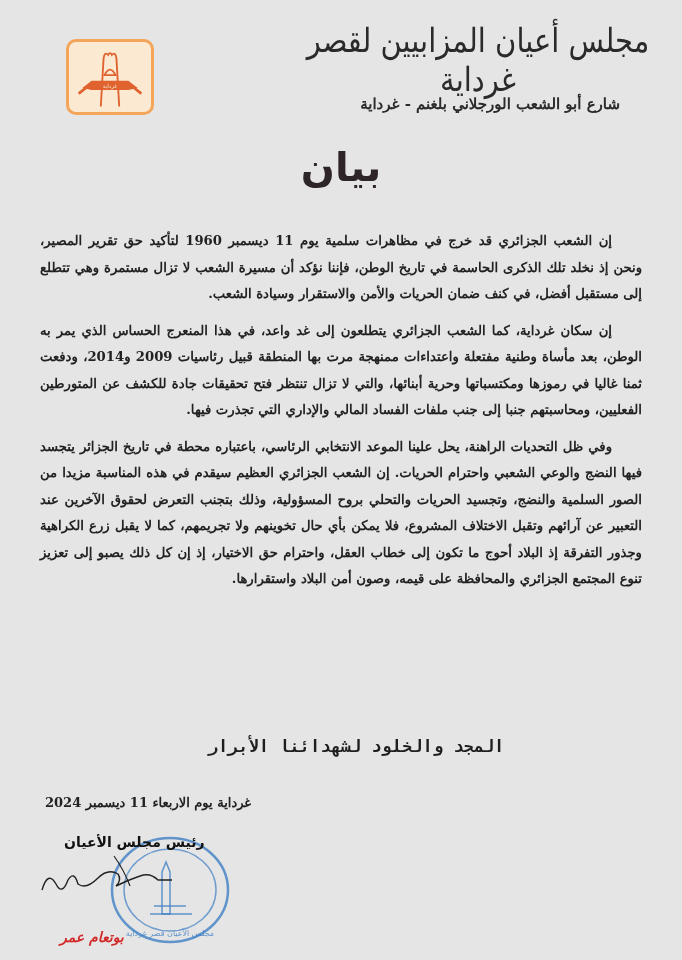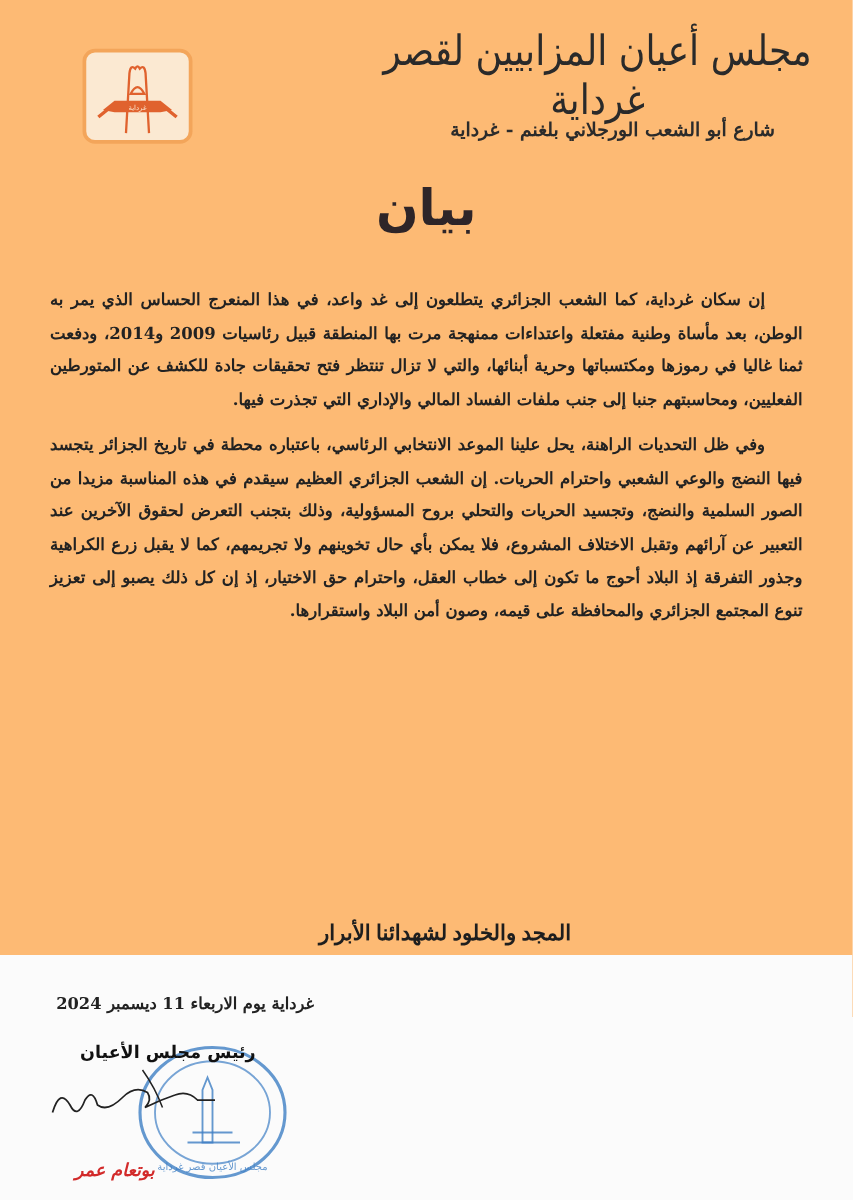--- a/index.html
+++ b/index.html
@@ -1,20 +1,20 @@
 <!DOCTYPE html>
 <html><head>
   <meta charset="utf-8">
   <style>
     html, body { margin: 0; padding: 0; }
     body {
       width: 682px; height: 960px; background: #fbfbfb; overflow: hidden;
       font-family: "DejaVu Serif", "Liberation Serif", serif; color: #222;
     }
-    .page { position: relative; width: 682px; height: 764px; background: #fdba74; }
+    .page { position: relative; width: 682px; height: 960px; background: #e5e5e5; }
     .logo {
       position: absolute; left: 66px; top: 39px; width: 88px; height: 76px;
       border: 3px solid #f3a55a; border-radius: 10px; background: #fbe9d2;
       box-sizing: border-box;
     }
     .logo svg { position: absolute; left: 0; top: 0; width: 100%; height: 100%; }
     .org-title {
       position: absolute; right: 24px; top: 26px; width: 360px; text-align: center;
       direction: rtl; font-family: "DejaVu Serif", serif; font-size: 29px;
       color: #2a2a2a; letter-spacing: -1px; transform: scaleY(1.15);
@@ -30,21 +30,21 @@
     }
     .body-text {
       position: absolute; left: 40px; right: 40px; top: 228px; direction: rtl;
       text-align: justify; font-size: 13.2px; font-weight: bold; line-height: 26.5px;
       color: #222;
     }
     .body-text p { margin: 0 0 10px 0; text-indent: 30px; text-align-last: right; }
     .body-text p:nth-child(2) { margin-top: 8px; }
     .closing {
       position: absolute; left: 0; right: 0; top: 736px; text-align: center;
-      direction: rtl; font-family: Liberation Serif, serif; font-weight: bold;
+      direction: rtl; font-family: Liberation Mono, monospace; font-weight: bold;
       font-size: 17px; color: #1e1e1e; padding-left: 30px;
     }
     .date-line {
       position: absolute; left: 45px; top: 795px; direction: rtl;
       font-size: 13px; font-weight: bold; color: #222;
     }
     .signatory {
       position: absolute; left: 64px; top: 834px; direction: rtl;
       font-family: "DejaVu Sans", sans-serif; font-size: 14px; font-weight: bold; color: #111;
     }
@@ -72,20 +72,21 @@
       <text x="44" y="50" text-anchor="middle" font-size="6" fill="#fbe9d2" font-family="DejaVu Sans, sans-serif">غرداية</text>
     </svg>
   </div>
 
   <div class="org-title">مجلس أعيان المزابيين لقصر غرداية</div>
   <div class="address">شارع أبو الشعب الورجلاني بلغنم - غرداية</div>
 
   <div class="heading">بيان</div>
 
   <div class="body-text">
+    <p>إن الشعب الجزائري قد خرج في مظاهرات سلمية يوم 11 ديسمبر 1960 لتأكيد حق تقرير المصير، ونحن إذ نخلد تلك الذكرى الحاسمة في تاريخ الوطن، فإننا نؤكد أن مسيرة الشعب لا تزال مستمرة وهي تتطلع إلى مستقبل أفضل، في كنف ضمان الحريات والأمن والاستقرار وسيادة الشعب.</p>
     <p>إن سكان غرداية، كما الشعب الجزائري يتطلعون إلى غد واعد، في هذا المنعرج الحساس الذي يمر به الوطن، بعد مأساة وطنية مفتعلة واعتداءات ممنهجة مرت بها المنطقة قبيل رئاسيات 2009 و2014، ودفعت ثمنا غاليا في رموزها ومكتسباتها وحرية أبنائها، والتي لا تزال تنتظر فتح تحقيقات جادة للكشف عن المتورطين الفعليين، ومحاسبتهم جنبا إلى جنب ملفات الفساد المالي والإداري التي تجذرت فيها.</p>
     <p>وفي ظل التحديات الراهنة، يحل علينا الموعد الانتخابي الرئاسي، باعتباره محطة في تاريخ الجزائر يتجسد فيها النضج والوعي الشعبي واحترام الحريات. إن الشعب الجزائري العظيم سيقدم في هذه المناسبة مزيدا من الصور السلمية والنضج، وتجسيد الحريات والتحلي بروح المسؤولية، وذلك بتجنب التعرض لحقوق الآخرين عند التعبير عن آرائهم وتقبل الاختلاف المشروع، فلا يمكن بأي حال تخوينهم ولا تجريمهم، كما لا يقبل زرع الكراهية وجذور التفرقة إذ البلاد أحوج ما تكون إلى خطاب العقل، واحترام حق الاختيار، إذ إن كل ذلك يصبو إلى تعزيز تنوع المجتمع الجزائري والمحافظة على قيمه، وصون أمن البلاد واستقرارها.</p>
   </div>
 
   <div class="closing">المجد والخلود لشهدائنا الأبرار</div>
 
   <div class="date-line">غرداية يوم الاربعاء 11 ديسمبر 2024</div>
 
   <svg class="stamp" viewBox="0 0 130 115">
     <ellipse cx="70" cy="58" rx="58" ry="52" fill="none" stroke="#3f7fc4" stroke-width="2.5" opacity="0.8"></ellipse>

